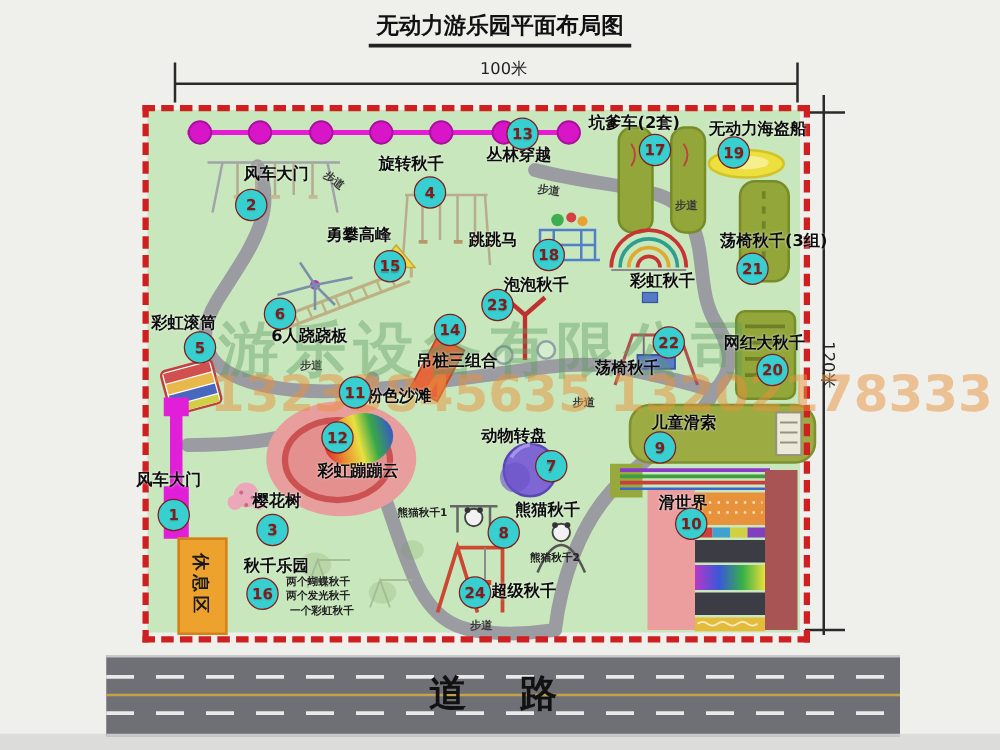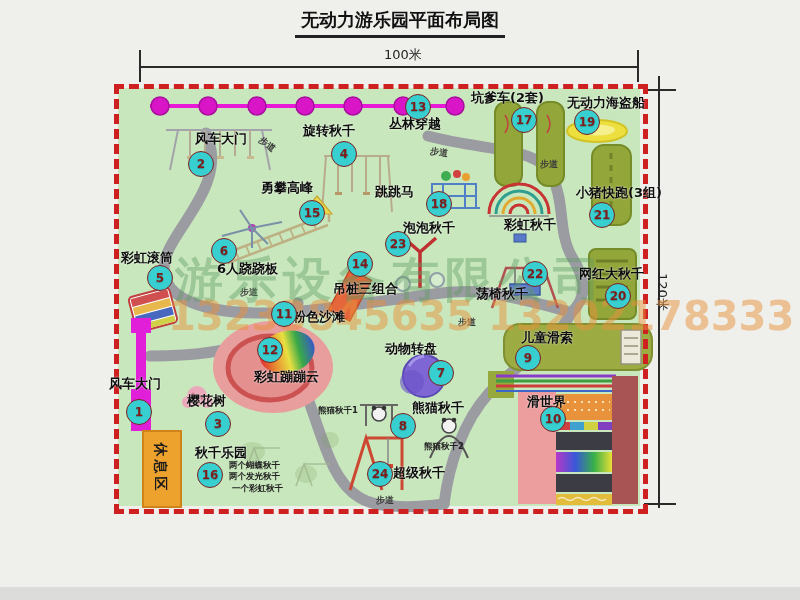--- a/index.html
+++ b/index.html
@@ -282,39 +282,39 @@
 
   <div class="wlk" style="left:258px;top:138px;transform:rotate(38deg);">步道</div>
   <div class="wlk" style="left:430px;top:146px;transform:rotate(8deg);">步道</div>
   <div class="wlk" style="left:540px;top:158px;">步道</div>
   <div class="wlk" style="left:240px;top:286px;">步道</div>
   <div class="wlk" style="left:458px;top:316px;">步道</div>
   <div class="wlk" style="left:376px;top:494px;">步道</div>
 
   <div class="lbl" style="left:109px;top:375px;">风车大门</div>
   <div class="lbl" style="left:195px;top:130px;">风车大门</div>
-  <div class="lbl" style="left:187px;top:392px;">樱花树</div>
+  <div class="lbl" style="left:202px;top:392px;">樱花树</div>
   <div class="lbl" style="left:303px;top:122px;">旋转秋千</div>
   <div class="lbl" style="left:121px;top:249px;">彩虹滚筒</div>
   <div class="lbl" style="left:217px;top:260px;">6人跷跷板</div>
   <div class="lbl" style="left:385px;top:340px;">动物转盘</div>
   <div class="lbl" style="left:412px;top:399px;">熊猫秋千</div>
   <div class="lbl" style="left:521px;top:329px;">儿童滑索</div>
   <div class="lbl" style="left:527px;top:393px;">滑世界</div>
   <div class="lbl" style="left:293px;top:308px;">粉色沙滩</div>
   <div class="lbl" style="left:254px;top:368px;">彩虹蹦蹦云</div>
   <div class="lbl" style="left:389px;top:115px;">丛林穿越</div>
   <div class="lbl" style="left:333px;top:280px;">吊桩三组合</div>
   <div class="lbl" style="left:261px;top:179px;">勇攀高峰</div>
   <div class="lbl" style="left:195px;top:444px;">秋千乐园</div>
   <div class="lbl" style="left:471px;top:89px;">坑爹车(2套)</div>
   <div class="lbl" style="left:375px;top:183px;">跳跳马</div>
   <div class="lbl" style="left:567px;top:94px;">无动力海盗船</div>
   <div class="lbl" style="left:579px;top:265px;">网红大秋千</div>
-  <div class="lbl" style="left:576px;top:184px;">小猪快跑(3组)</div>
+  <div class="lbl" style="left:576px;top:184px;">荡椅秋千(3组)</div>
   <div class="lbl" style="left:476px;top:285px;">荡椅秋千</div>
   <div class="lbl" style="left:403px;top:219px;">泡泡秋千</div>
   <div class="lbl" style="left:393px;top:464px;">超级秋千</div>
   <div class="lbl" style="left:504px;top:216px;">彩虹秋千</div>
   <div class="sub" style="left:318px;top:405px;">熊猫秋千1</div>
   <div class="sub" style="left:424px;top:441px;">熊猫秋千2</div>
   <div class="sub" style="left:229px;top:460px;">两个蝴蝶秋千</div>
   <div class="sub" style="left:229px;top:471px;">两个发光秋千</div>
   <div class="sub" style="left:232px;top:483px;">一个彩虹秋千</div>
 
@@ -336,15 +336,21 @@
   <div class="badge" style="left:197px;top:462px;">16</div>
   <div class="badge" style="left:511px;top:107px;">17</div>
   <div class="badge" style="left:426px;top:191px;">18</div>
   <div class="badge" style="left:574px;top:109px;">19</div>
   <div class="badge" style="left:605px;top:283px;">20</div>
   <div class="badge" style="left:589px;top:202px;">21</div>
   <div class="badge" style="left:522px;top:261px;">22</div>
   <div class="badge" style="left:385px;top:231px;">23</div>
   <div class="badge" style="left:367px;top:461px;">24</div>
 
+  <div class="road">
+    <div class="dash" style="top:14px;"></div>
+    <div class="yline"></div>
+    <div class="dash" style="top:43px;"></div>
+    <div class="roadlbl">道 路</div>
+  </div>
   <div class="abs" style="left:0;top:587px;width:800px;height:13px;background:#dcdcda;"></div>
 
 </div>
 
 </body></html>

